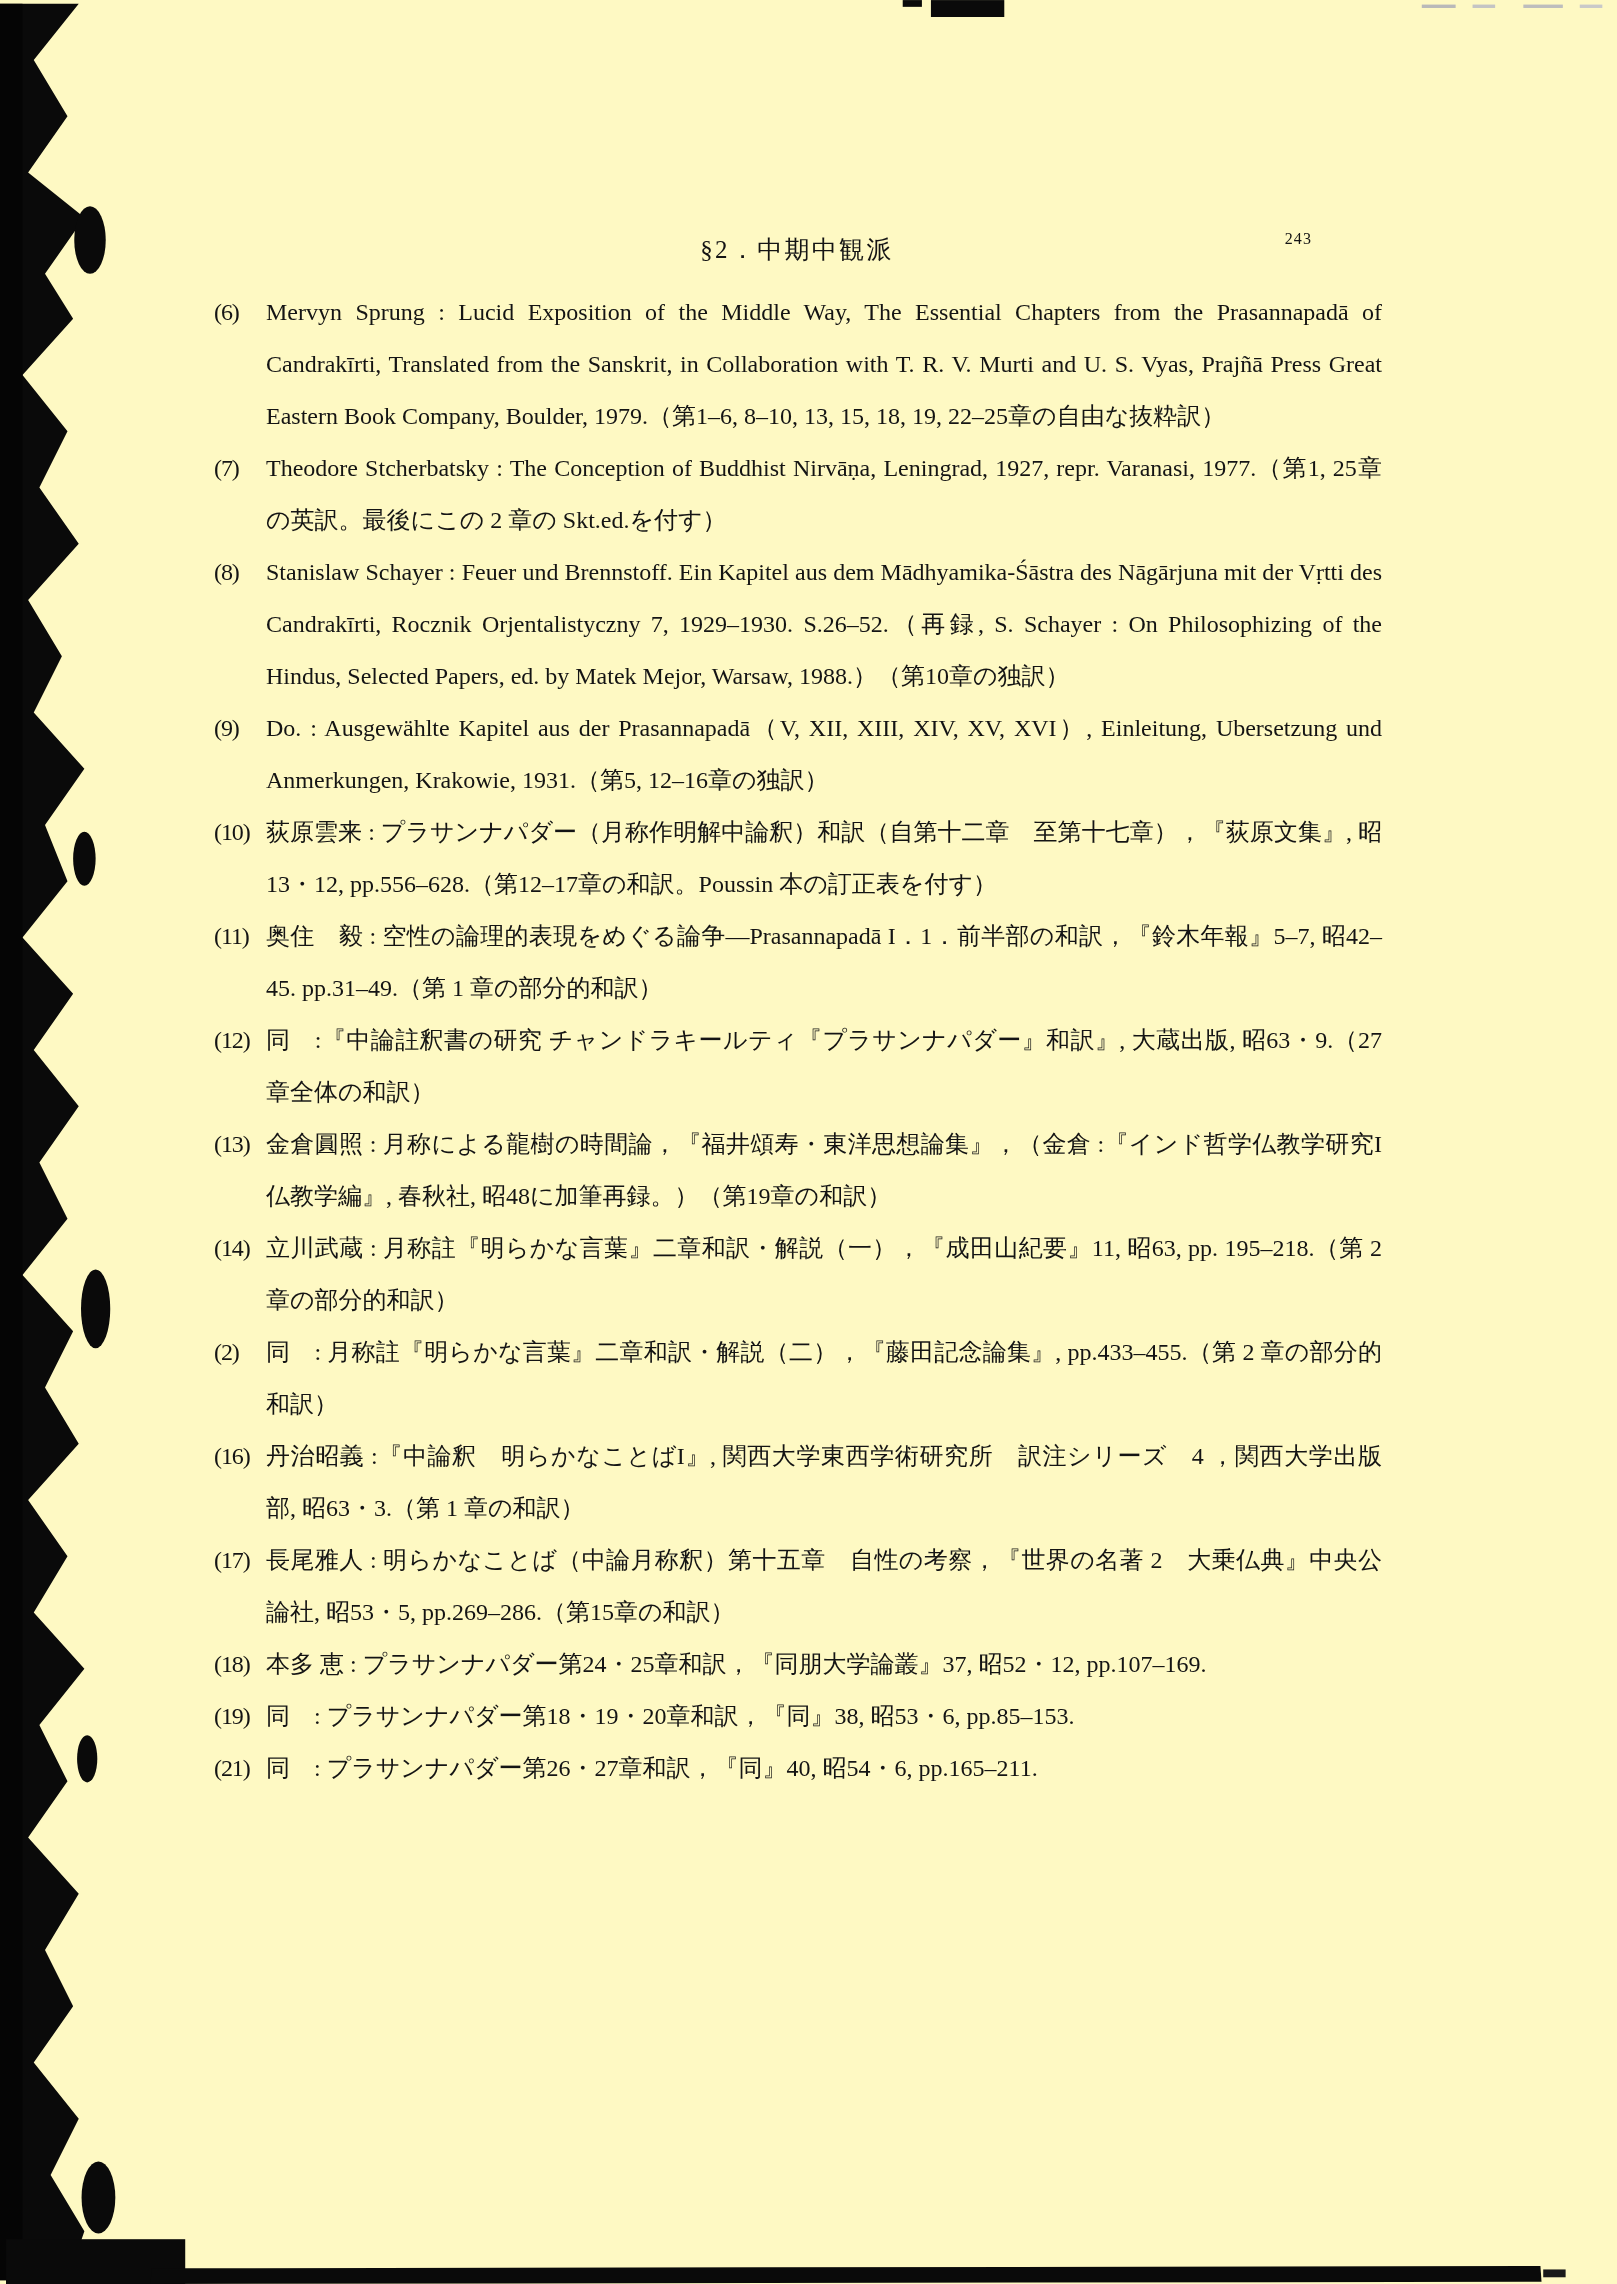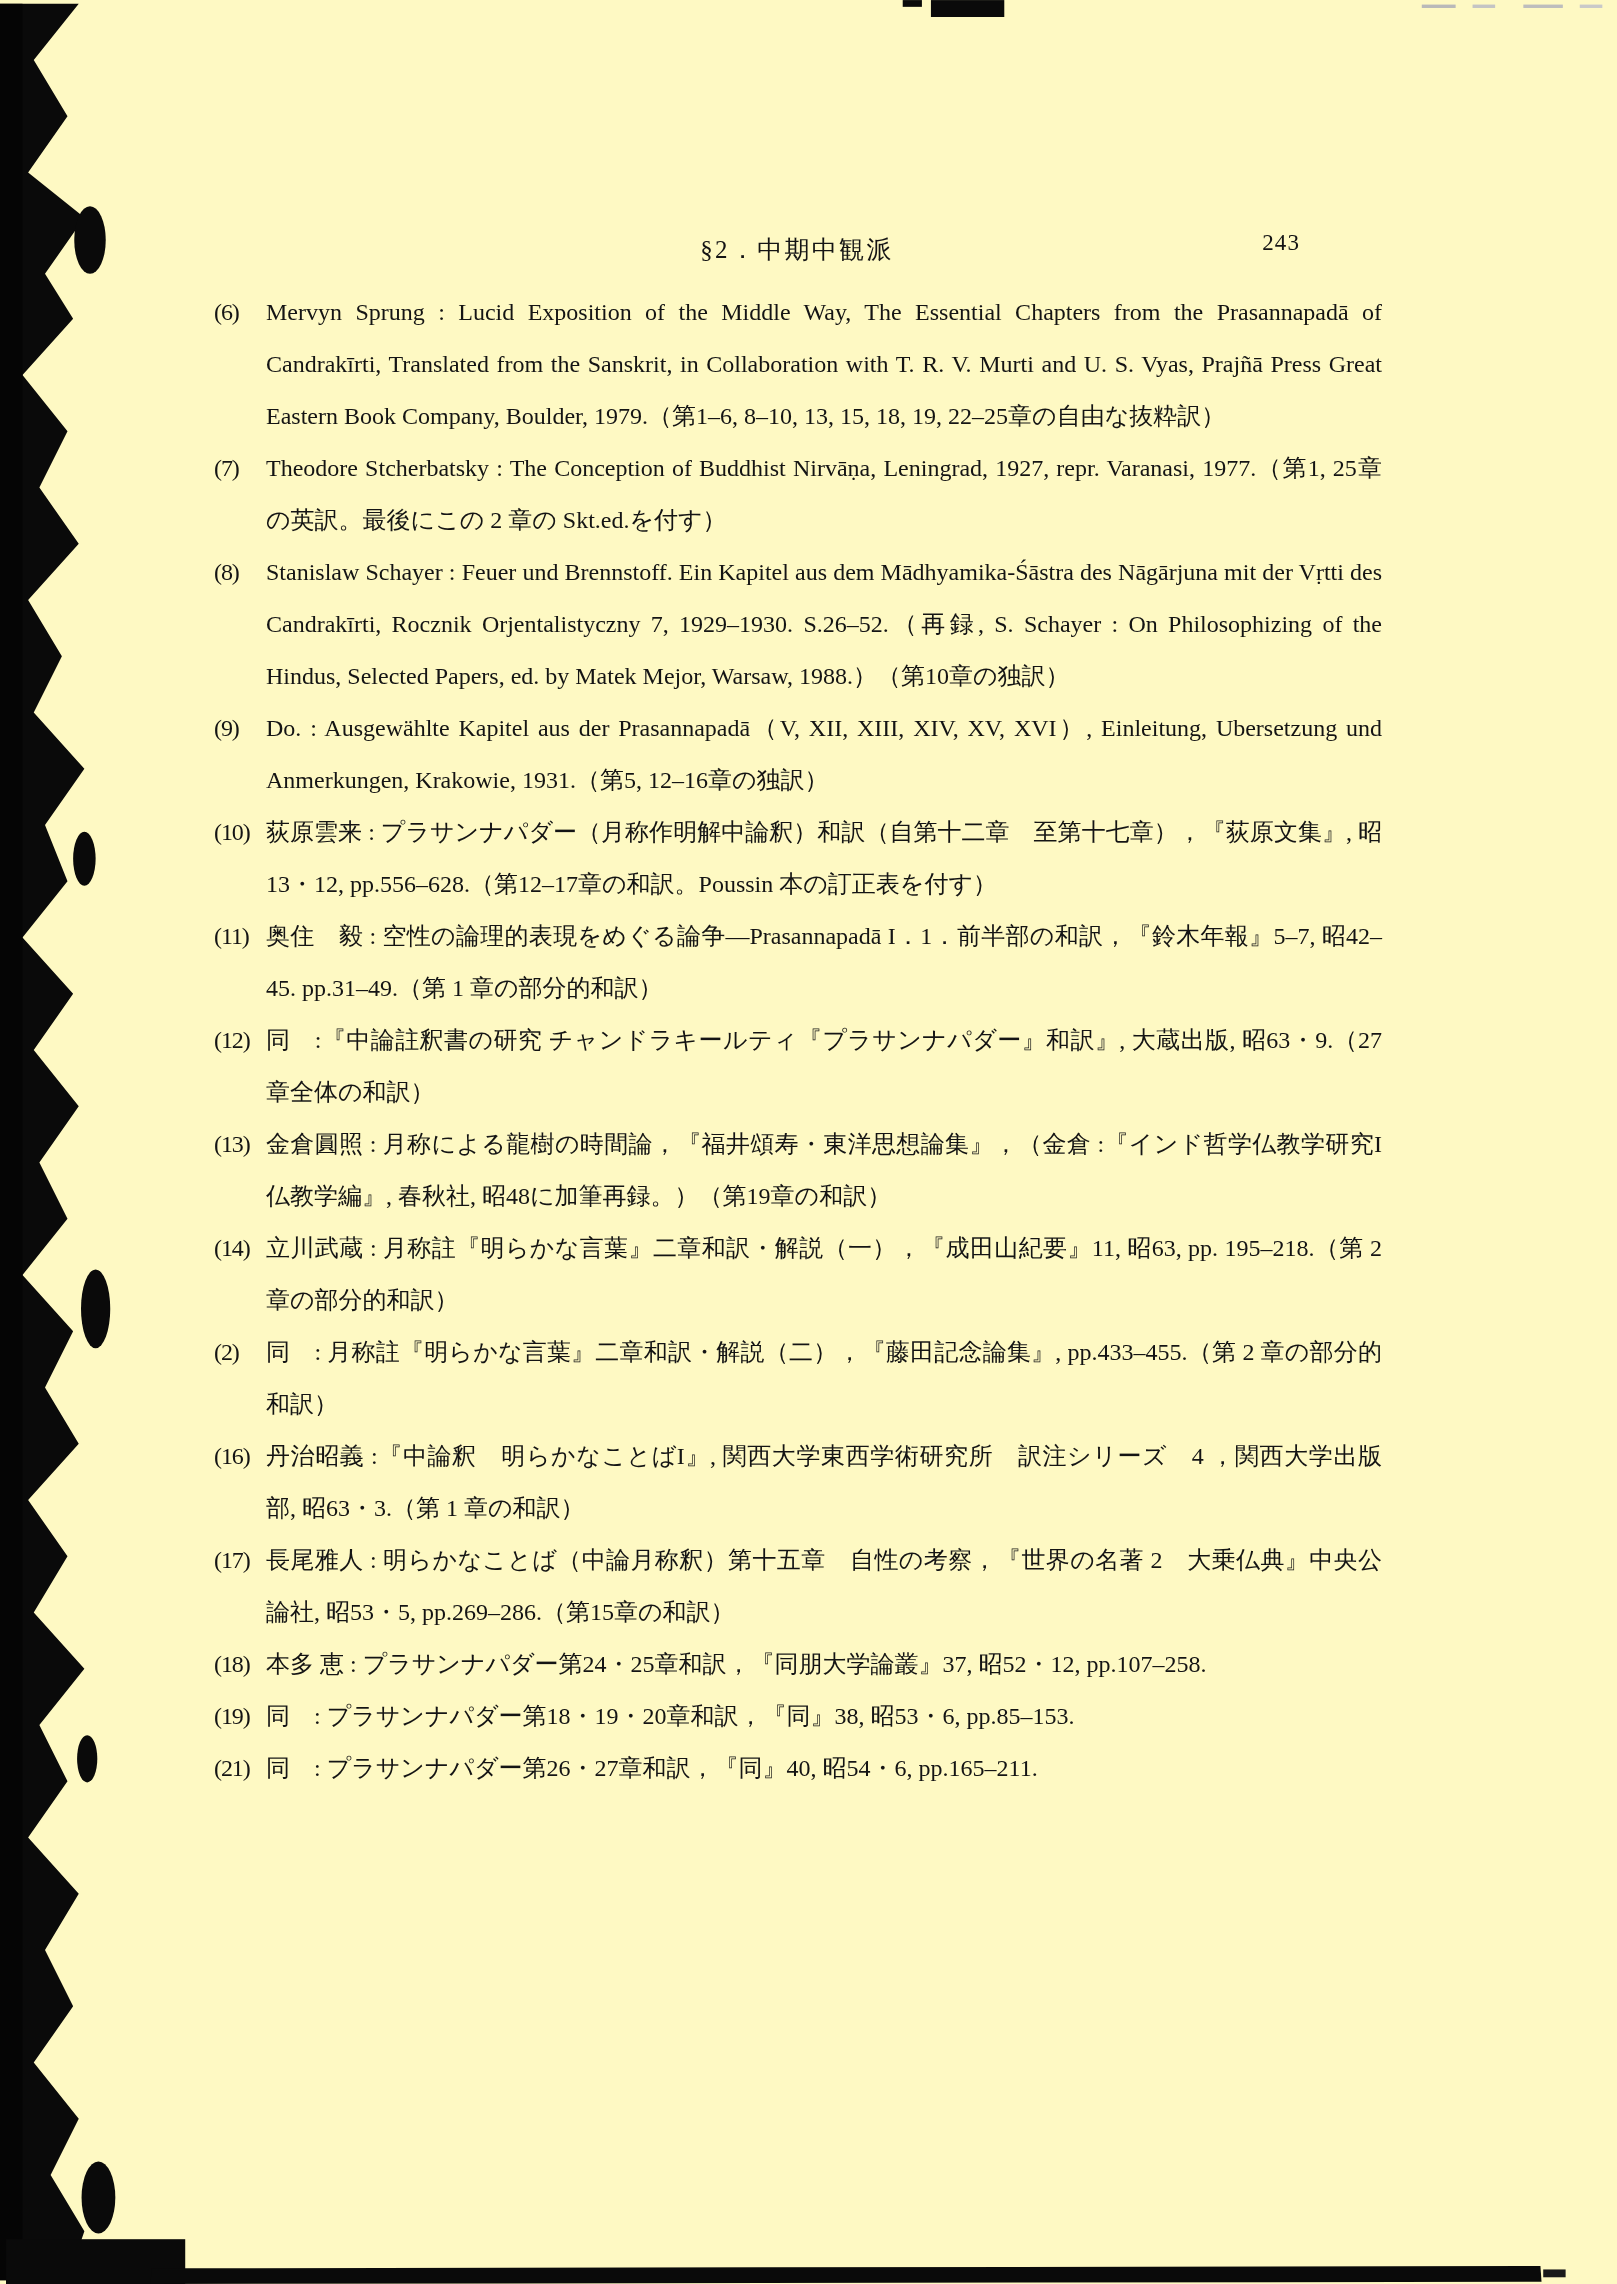--- a/index.html
+++ b/index.html
@@ -24,22 +24,22 @@
     position: absolute;
     top: 227px; left: 214px; right: 237px;
     height: 45px;
     display: flex; align-items: center; justify-content: center;
     font-size: 25px;
   }
   .section-header {
     letter-spacing: 2.3px;
   }
   .page-number {
-    position: absolute; right: 80px; top: 3.4px;
-    font-size: 23px; letter-spacing: 1.1px;
+    position: absolute; right: 68px; top: 3.4px;
+    font-size: 16px; letter-spacing: 1.1px;
   }
 
   .entries {
     position: absolute;
     top: 286px; left: 214px; right: 235px;
   }
   .entry {
     display: flex;
     font-size: 24px;
     line-height: 52px;
@@ -134,21 +134,21 @@
       <div class="entry">
         <span class="num">(16)</span>
         <div class="body"><span>丹治昭義 :『中論釈　明らかなことばI』, 関西大学東西学術研究所　訳注シリーズ　4 ，関西大学出版部, 昭63・3.（第 1 章の和訳）</span></div>
       </div>
       <div class="entry">
         <span class="num">(17)</span>
         <div class="body"><span>長尾雅人 : 明らかなことば（中論月称釈）第十五章　自性の考察，『世界の名著 2　大乗仏典』中央公論社, 昭53・5, pp.269–286.（第15章の和訳）</span></div>
       </div>
       <div class="entry">
         <span class="num">(18)</span>
-        <div class="body"><span>本多 恵 : プラサンナパダー第24・25章和訳，『同朋大学論叢』37, 昭52・12, pp.107–258.</span></div>
+        <div class="body"><span>本多 恵 : プラサンナパダー第24・25章和訳，『同朋大学論叢』37, 昭52・12, pp.107–169.</span></div>
       </div>
       <div class="entry">
         <span class="num">(19)</span>
         <div class="body"><span>同　: プラサンナパダー第18・19・20章和訳，『同』38, 昭53・6, pp.85–153.</span></div>
       </div>
       <div class="entry">
         <span class="num">(21)</span>
         <div class="body"><span>同　: プラサンナパダー第26・27章和訳，『同』40, 昭54・6, pp.165–211.</span></div>
       </div>
     </div>

